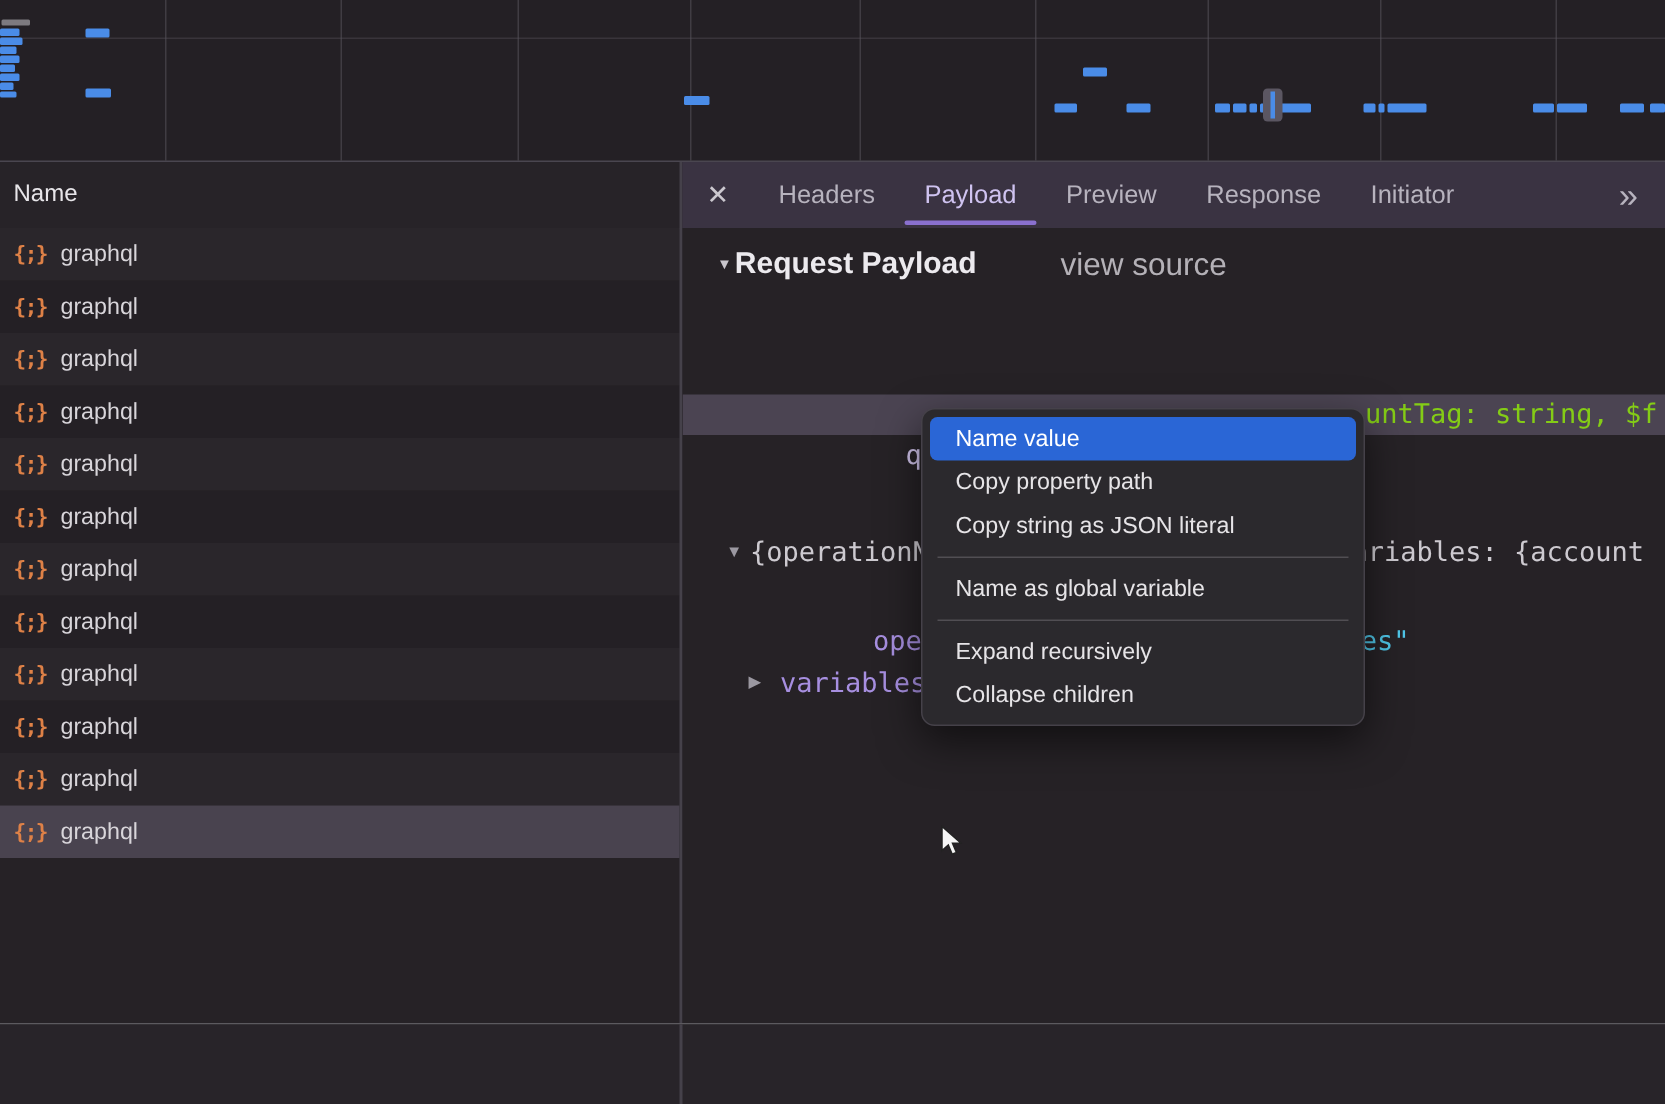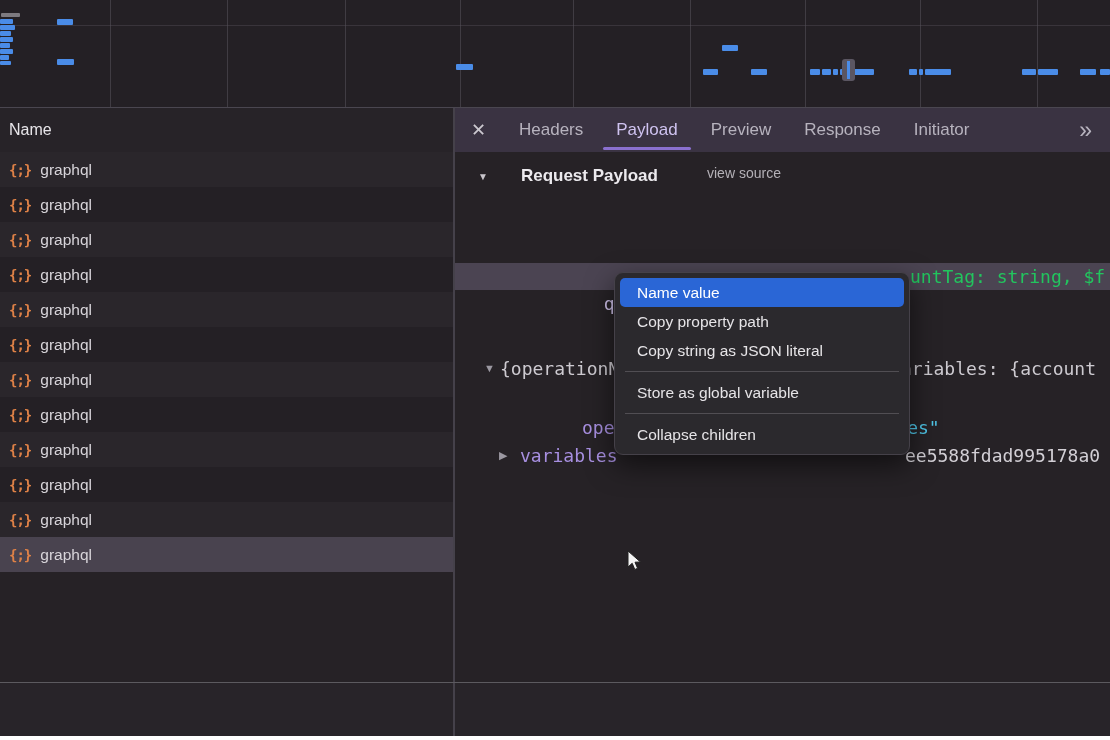--- a/index.html
+++ b/index.html
@@ -41,33 +41,33 @@
   .tab.selected{color:#cfc3f0;}
   .tab.selected::after{content:"";position:absolute;left:-13px;right:-13px;bottom:2px;height:3px;
                        background:#8a70cf;border-radius:2px;}
   .more-tabs{position:absolute;right:20px;top:0;height:44px;display:flex;align-items:center;
              color:#b7b3be;font-size:23px;letter-spacing:-2px;}
 
   .details{position:absolute;left:455px;top:152px;width:655px;height:530px;overflow:hidden;
            background:#262226;}
   .sec-row{position:absolute;left:0;top:11px;height:26px;display:flex;align-items:center;}
   .sec-tri{color:#c9c6cc;font-size:10px;margin-left:23px;margin-right:2px;}
-  .sec-title{color:#eceaee;font-weight:bold;font-size:17px;margin-left:31px;}
-  .view-source{position:absolute;left:252px;top:13px;color:#b4b1b7;font-size:14px;}
+  .sec-title{color:#eceaee;font-weight:bold;font-size:20px;}
+  .view-source{position:absolute;left:252px;top:13px;color:#b4b1b7;font-size:21px;}
 
   .mono{font-family:"DejaVu Sans Mono",monospace;font-size:18px;white-space:pre;}
   .tree-line{position:absolute;height:29px;line-height:29px;}
   .tri{position:absolute;color:#9b98a1;font-size:11px;font-family:"Liberation Sans",sans-serif;}
   .t-preview{color:#cdcad0;}
   .t-key{color:#a78fe0;}
   .t-colon{color:#cdcad0;}
   .t-str{color:#4fc6e8;}
   .sel-row{position:absolute;left:0;top:111px;width:655px;height:27px;background:#4b4452;}
   .sel-key{color:#cfc2ea;}
-  .sel-val{color:#22c55e;}
+  .sel-val{color:#84cc16;}
   .t-right{position:absolute;top:0;}
   .t-frag{color:#d2cfd5;}
 
   
   .ctx-menu{position:absolute;left:614px;top:272px;width:296px;background:#2b292d;
             border:1px solid #454149;border-radius:9px;padding:5px 0;z-index:50;
             box-shadow:0 10px 28px rgba(0,0,0,.55);box-sizing:border-box;}
   .ctx-item{height:29px;line-height:29px;margin:0 5px;padding-left:17px;border-radius:5px;
             color:#e6e4e7;font-size:15.5px;white-space:nowrap;}
   .ctx-item.highlight{background:#2a66d6;color:#ffffff;}
@@ -225,31 +225,31 @@
     <div class="sel-row">
       <span class="mono" style="position:absolute;left:62px;line-height:27px;">
         <span class="sel-key">query</span><span class="sel-val">: </span><span class="sel-val">"qu</span>
       </span>
       <span class="mono t-right sel-val" style="left:455px;line-height:27px;">untTag: string, $f</span>
     </div>
 
     <div class="tree-line" style="left:0;top:289px;width:655px;">
       <span class="tri" style="left:44px;top:0;">▶</span>
       <span class="mono t-key" style="position:absolute;left:65px;">variables</span>
-      <span class="mono t-right t-frag" style="left:450px;">ee5588fdad995178a0</span>
     </div>
   </div>
 
   <div class="ctx-menu" id="ctx-menu">
       <div class="ctx-item highlight">Name value</div>
       <div class="ctx-item">Copy property path</div>
       <div class="ctx-item">Copy string as JSON literal</div>
       <div class="ctx-sep"></div>
-      <div class="ctx-item">Store as global variable</div>
+      <div class="ctx-item">Name as global variable</div>
       <div class="ctx-sep"></div>
+      <div class="ctx-item">Expand recursively</div>
       <div class="ctx-item">Collapse children</div>
     </div>
 
   <svg class="cursor" width="16" height="22" viewBox="0 0 16 22">
     <polygon points="1,1 1,17 5.2,13.3 7.8,19.5 10.6,18.3 8,12.2 13.5,12" fill="#f5f5f5" stroke="#222" stroke-width="1"></polygon>
   </svg>
 
   <div class="footer-divider"></div>
   <div class="footer"></div>
   <div class="footer-vdiv"></div>

